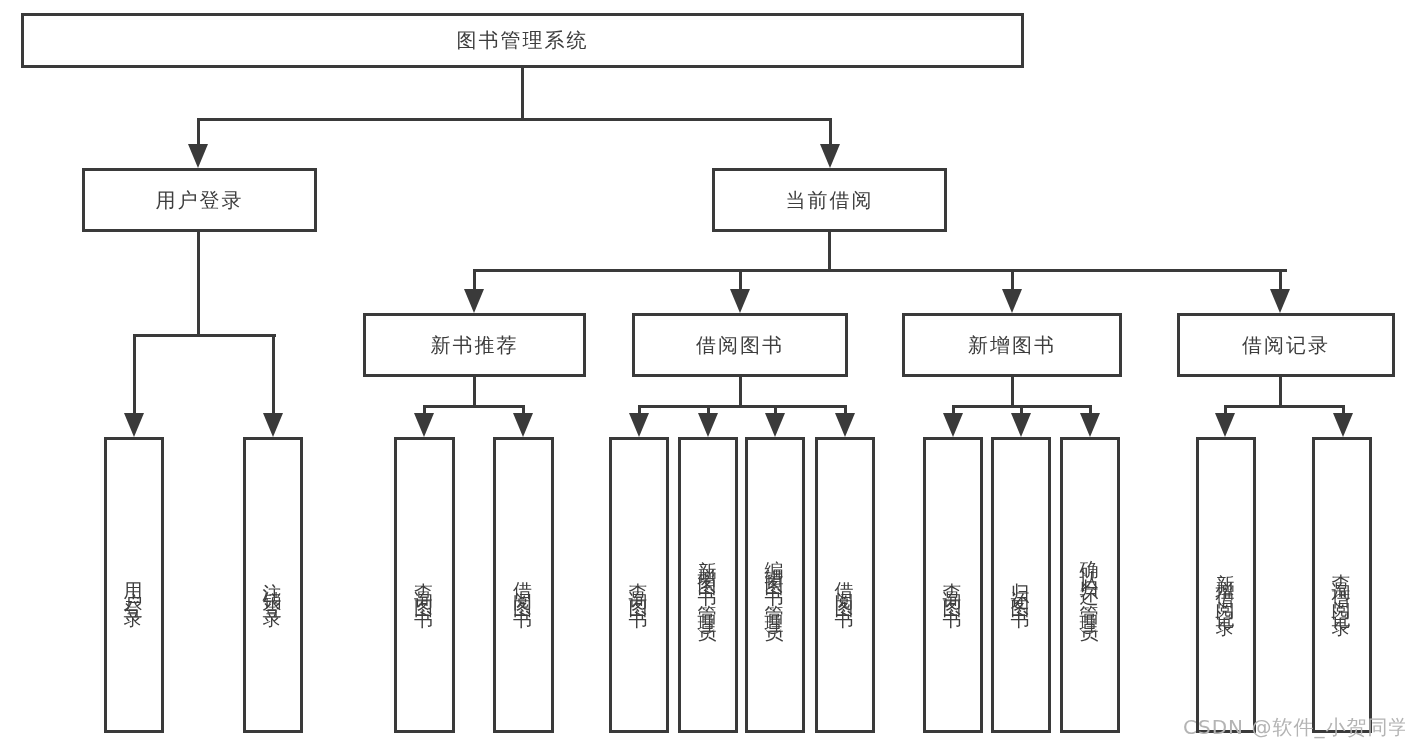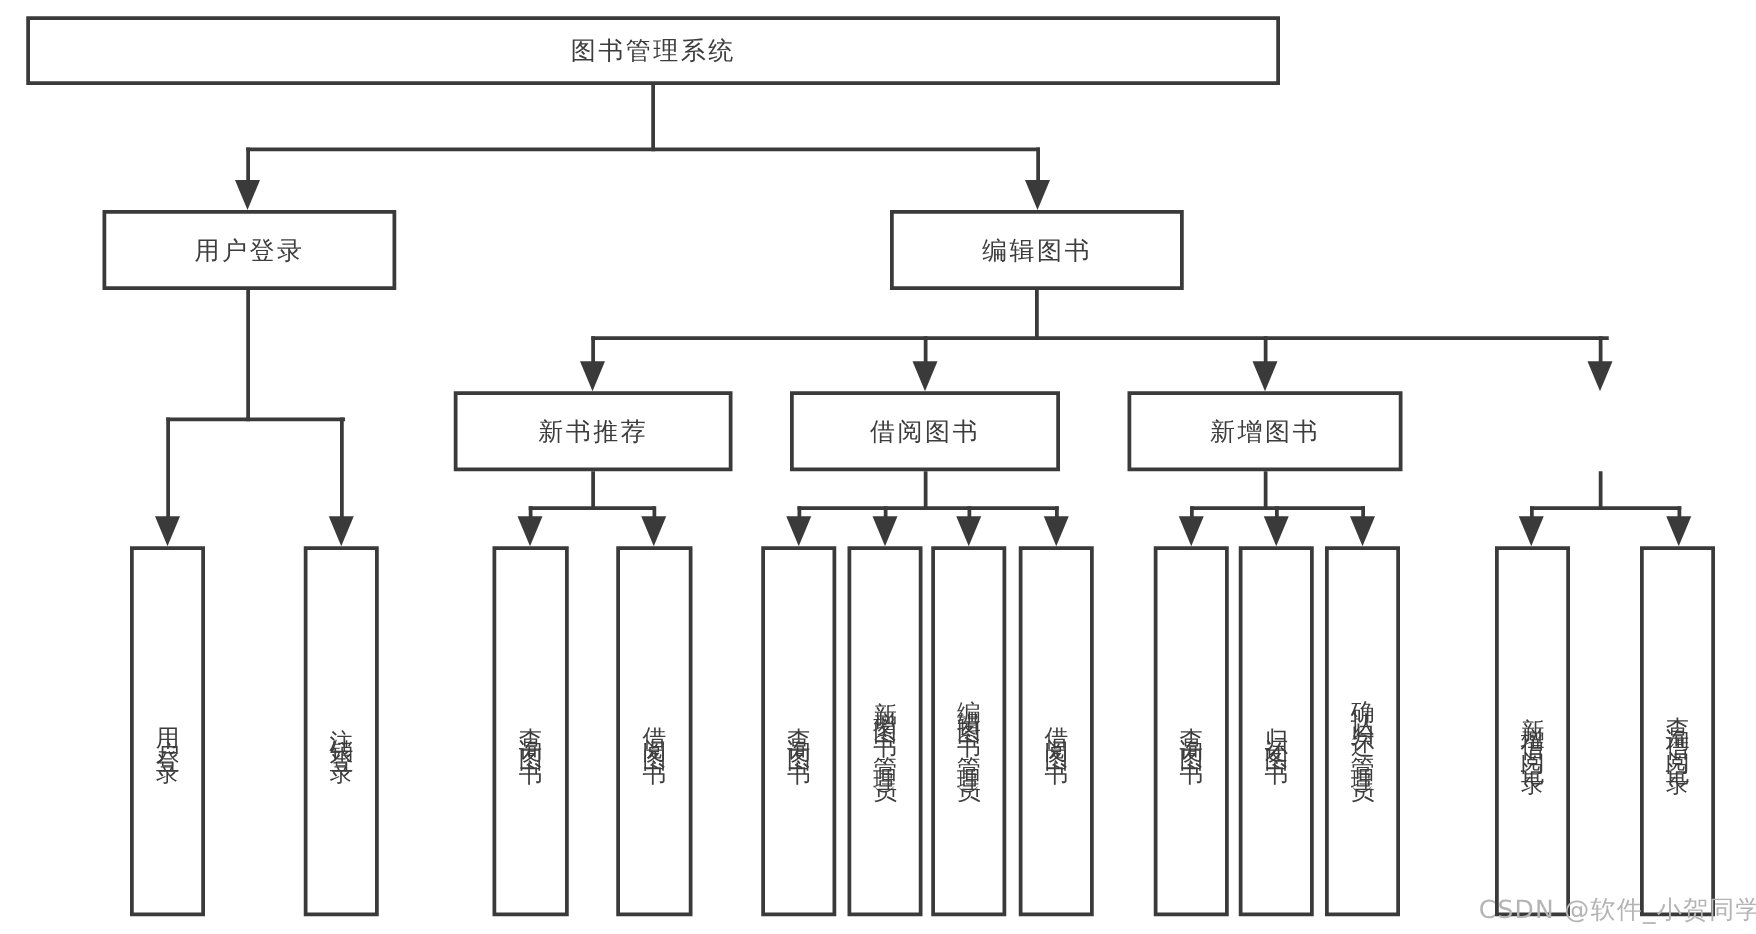--- a/index.html
+++ b/index.html
@@ -66,21 +66,21 @@
   <div class="hline" style="left:197px; top:118px; width:635px;"></div>
   <div class="vline" style="left:197px; top:118px; height:38px;"></div>
   <div class="arrow" style="left:188px; top:144px;"></div>
   <div class="vline" style="left:829px; top:118px; height:38px;"></div>
   <div class="arrow" style="left:820px; top:144px;"></div>
 
   <div class="node" style="left:82px; top:168px; width:235px; height:64px;">
     <span>用户登录</span>
   </div>
   <div class="node" style="left:712px; top:168px; width:235px; height:64px;">
-    <span>编辑图书</span>
+    <span>当前借阅</span>
   </div>
 
   <div class="vline" style="left:197px; top:232px; height:105px;"></div>
   <div class="hline" style="left:133px; top:334px; width:143px;"></div>
   <div class="vline" style="left:133px; top:334px; height:86px;"></div>
   <div class="arrow" style="left:124px; top:413px;"></div>
   <div class="vline" style="left:272px; top:334px; height:86px;"></div>
   <div class="arrow" style="left:263px; top:413px;"></div>
 
   <div class="vline" style="left:828px; top:232px; height:40px;"></div>
@@ -95,20 +95,23 @@
   <div class="arrow" style="left:1270px; top:289px;"></div>
 
   <div class="node" style="left:363px; top:313px; width:223px; height:64px;font-family:Liberation Mono, monospace;">
     <span>新书推荐</span>
   </div>
   <div class="node" style="left:632px; top:313px; width:216px; height:64px;">
     <span>借阅图书</span>
   </div>
   <div class="node" style="left:902px; top:313px; width:220px; height:64px;">
     <span>新增图书</span>
+  </div>
+  <div class="node" style="left:1177px; top:313px; width:218px; height:64px;">
+    <span>借阅记录</span>
   </div>
 
   <div class="vline" style="left:473px; top:377px; height:31px;"></div>
   <div class="hline" style="left:423px; top:405px; width:101px;"></div>
   <div class="vline" style="left:423px; top:405px; height:15px;"></div>
   <div class="arrow" style="left:414px; top:413px;"></div>
   <div class="vline" style="left:522px; top:405px; height:15px;"></div>
   <div class="arrow" style="left:513px; top:413px;"></div>
 
   <div class="vline" style="left:739px; top:377px; height:31px;"></div>

